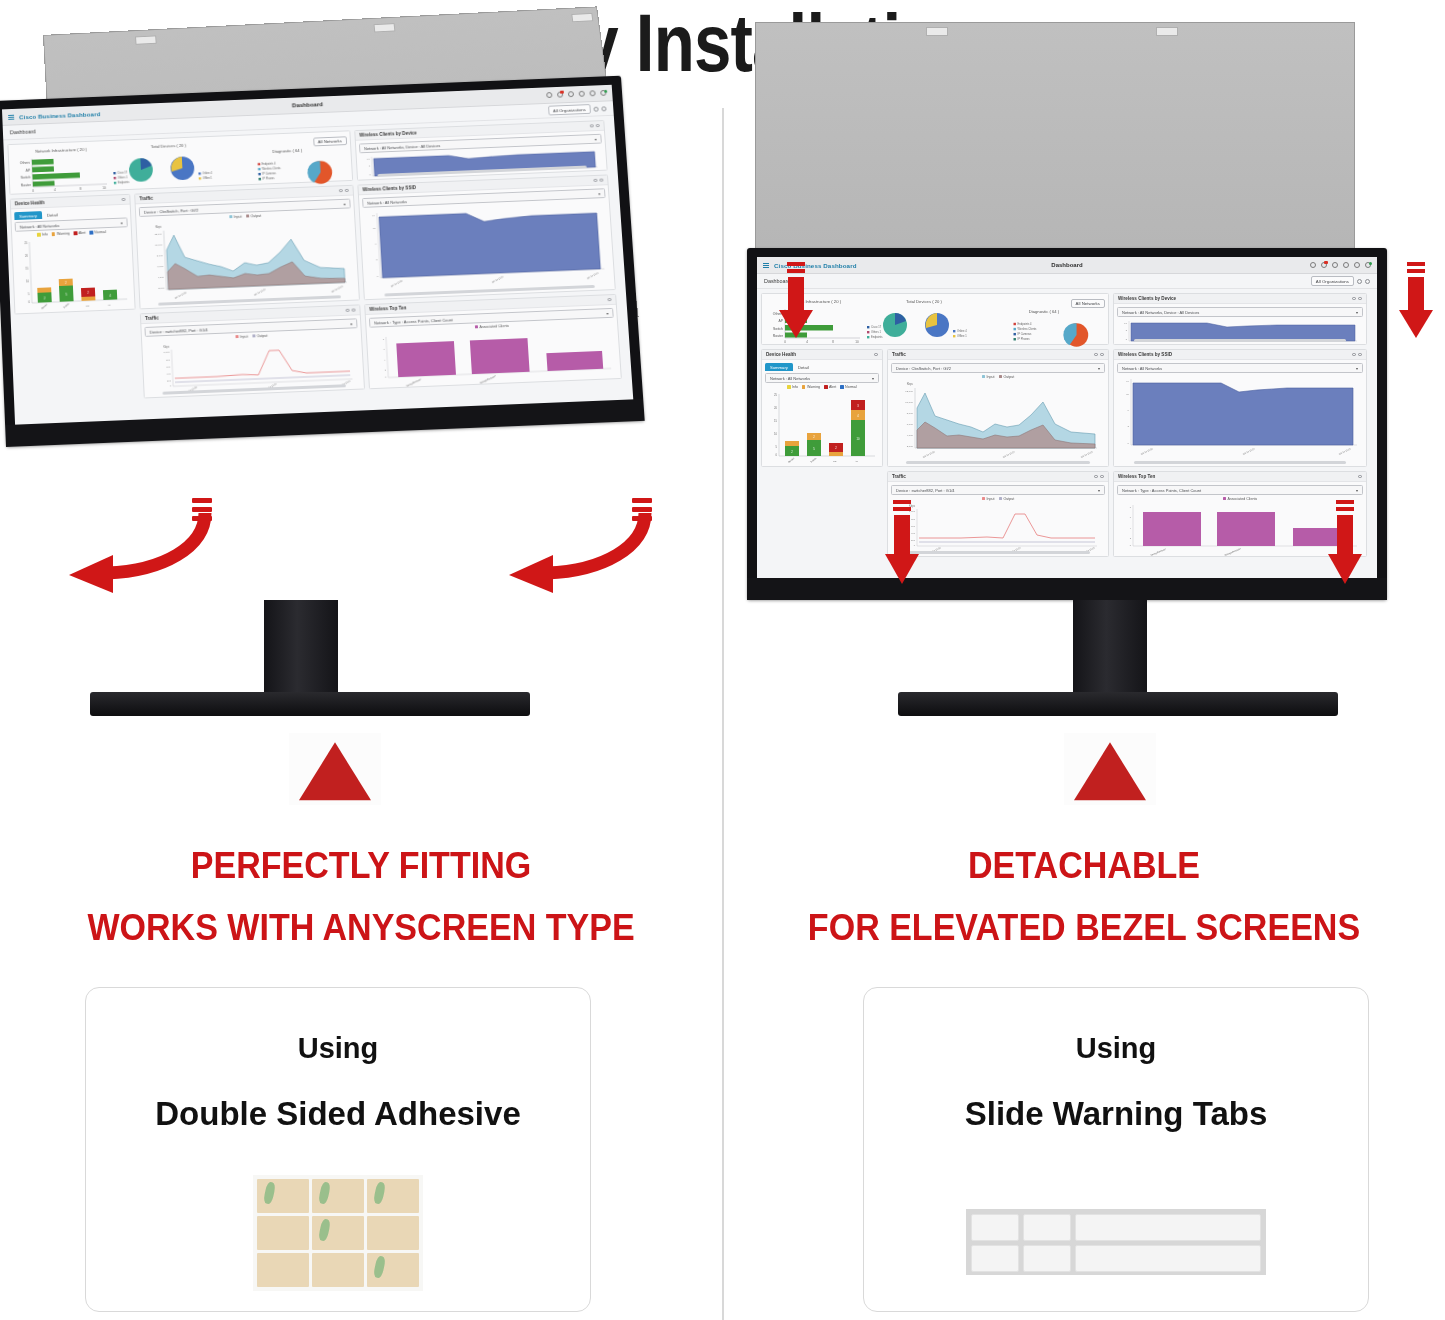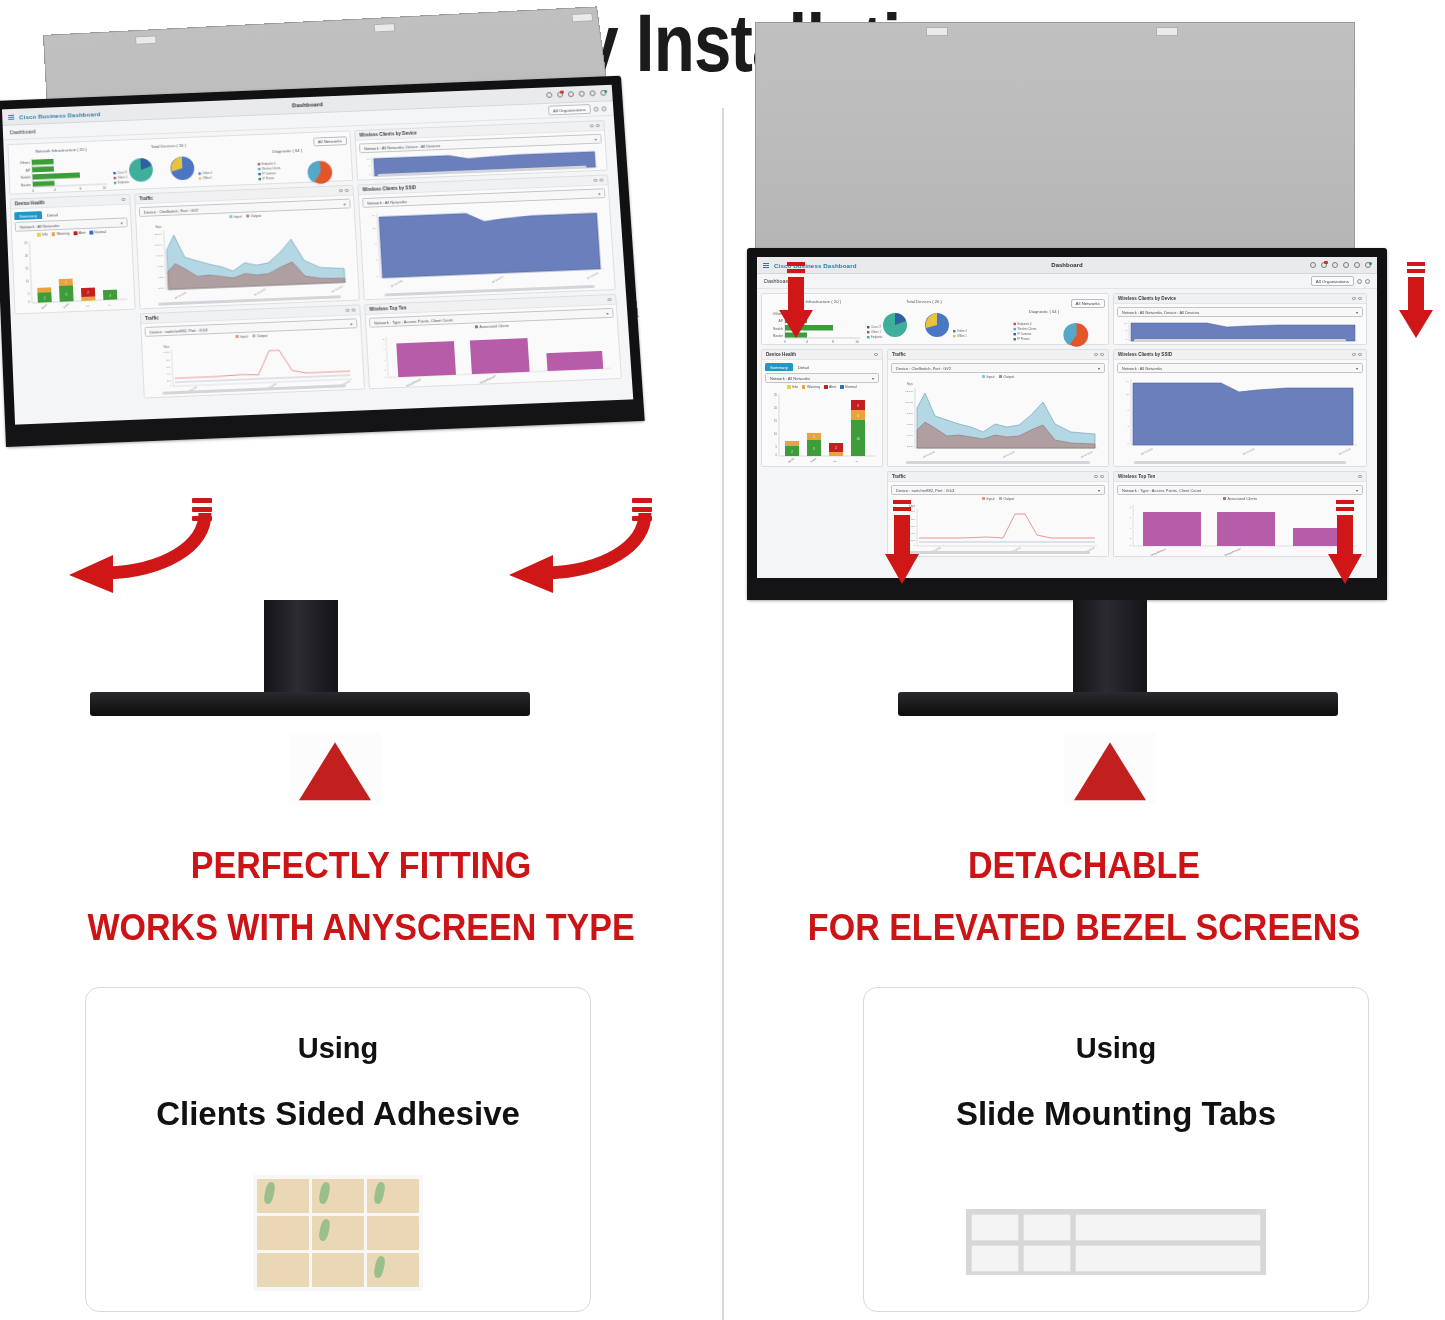--- a/index.html
+++ b/index.html
@@ -579,21 +579,21 @@
 
     <div class="tri-card" style="left:289px; top:733px;">
       <div class="tri"></div>
     </div>
 
     <div class="red-head" style="left:0; top:845px;">PERFECTLY FITTING</div>
     <div class="red-head" style="left:0; top:907px;">WORKS WITH ANYSCREEN TYPE</div>
 
     <div class="info-box" style="left:85px; top:987px;">
       <div class="info-title">Using</div>
-      <div class="info-sub">Clients Sided Adhesive</div>
+      <div class="info-sub">Double Sided Adhesive</div>
       <div class="adhesive-grid">
         <div class="adh"></div>
         <div class="adh"></div>
         <div class="adh"></div>
         <div class="adh plain"></div>
         <div class="adh"></div>
         <div class="adh plain"></div>
         <div class="adh plain"></div>
         <div class="adh plain"></div>
         <div class="adh"></div>
@@ -955,21 +955,21 @@
 
     <div class="tri-card" style="left:341px; top:733px;">
       <div class="tri"></div>
     </div>
 
     <div class="red-head" style="left:0; top:845px;">DETACHABLE</div>
     <div class="red-head" style="left:0; top:907px;">FOR ELEVATED BEZEL SCREENS</div>
 
     <div class="info-box" style="left:140px; top:987px;">
       <div class="info-title">Using</div>
-      <div class="info-sub">Slide Mounting Tabs</div>
+      <div class="info-sub">Slide Warning Tabs</div>
       <div class="tabs-strip">
         <div class="row">
           <div class="seg s1"></div>
           <div class="seg s2"></div>
           <div class="seg s3"></div>
         </div>
         <div class="row">
           <div class="seg s1"></div>
           <div class="seg s2"></div>
           <div class="seg s3"></div>

